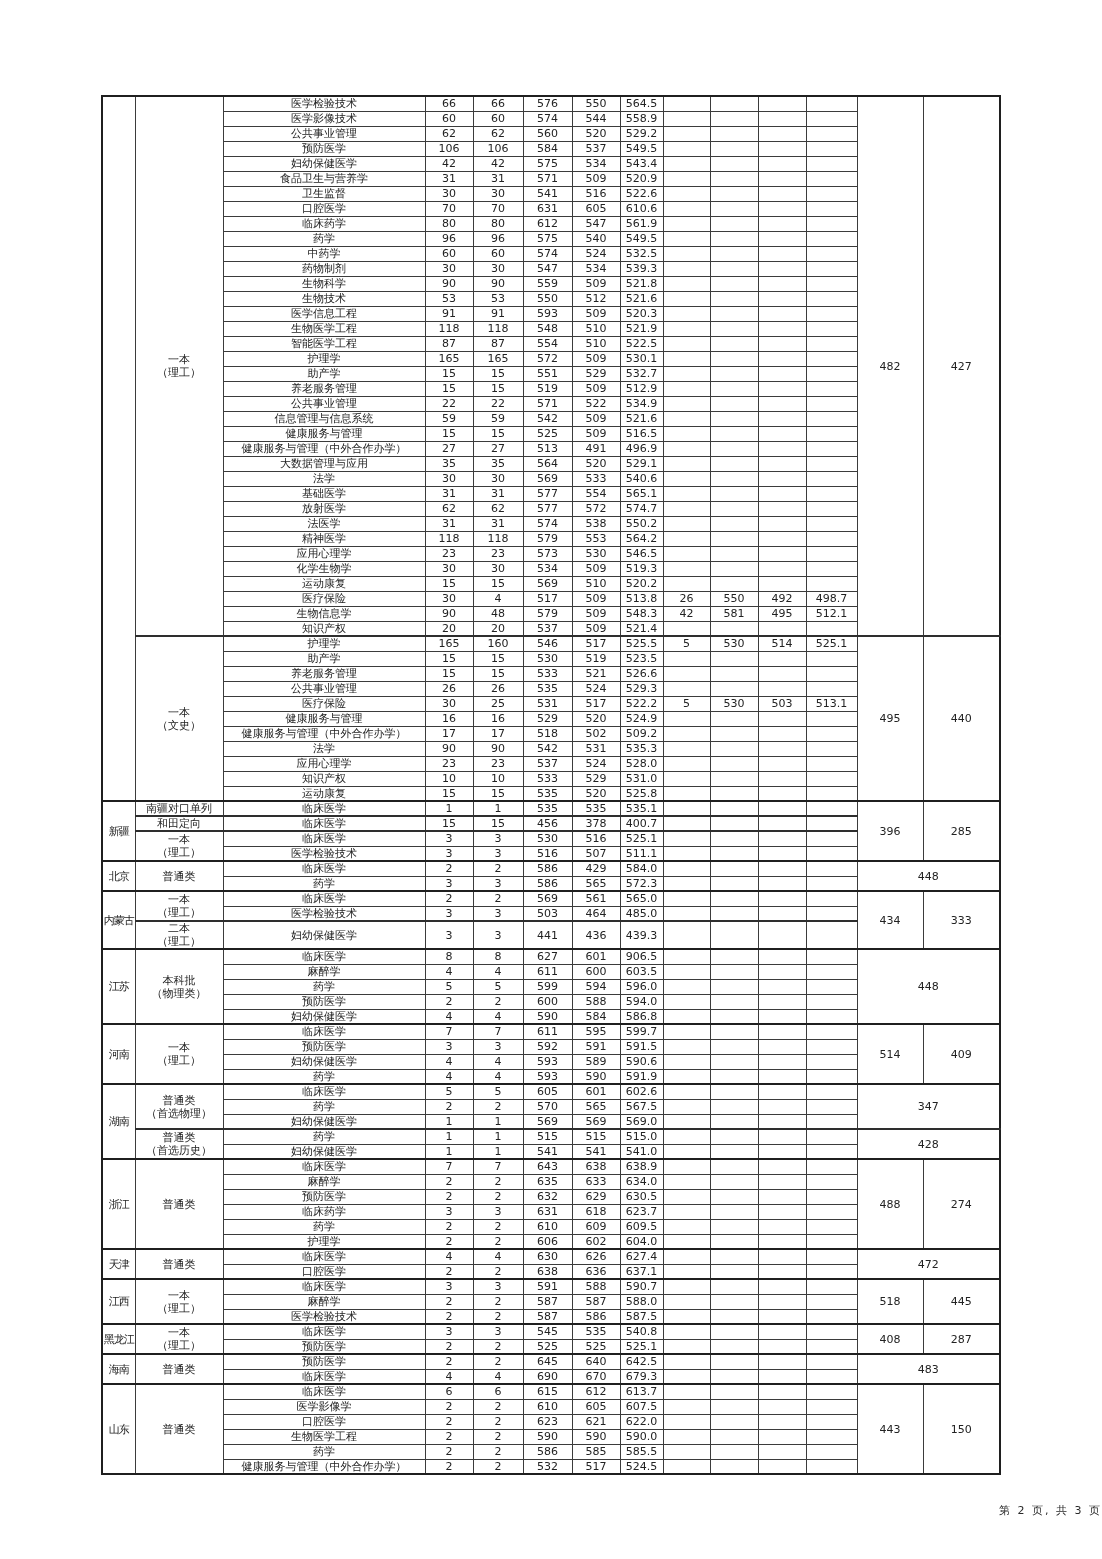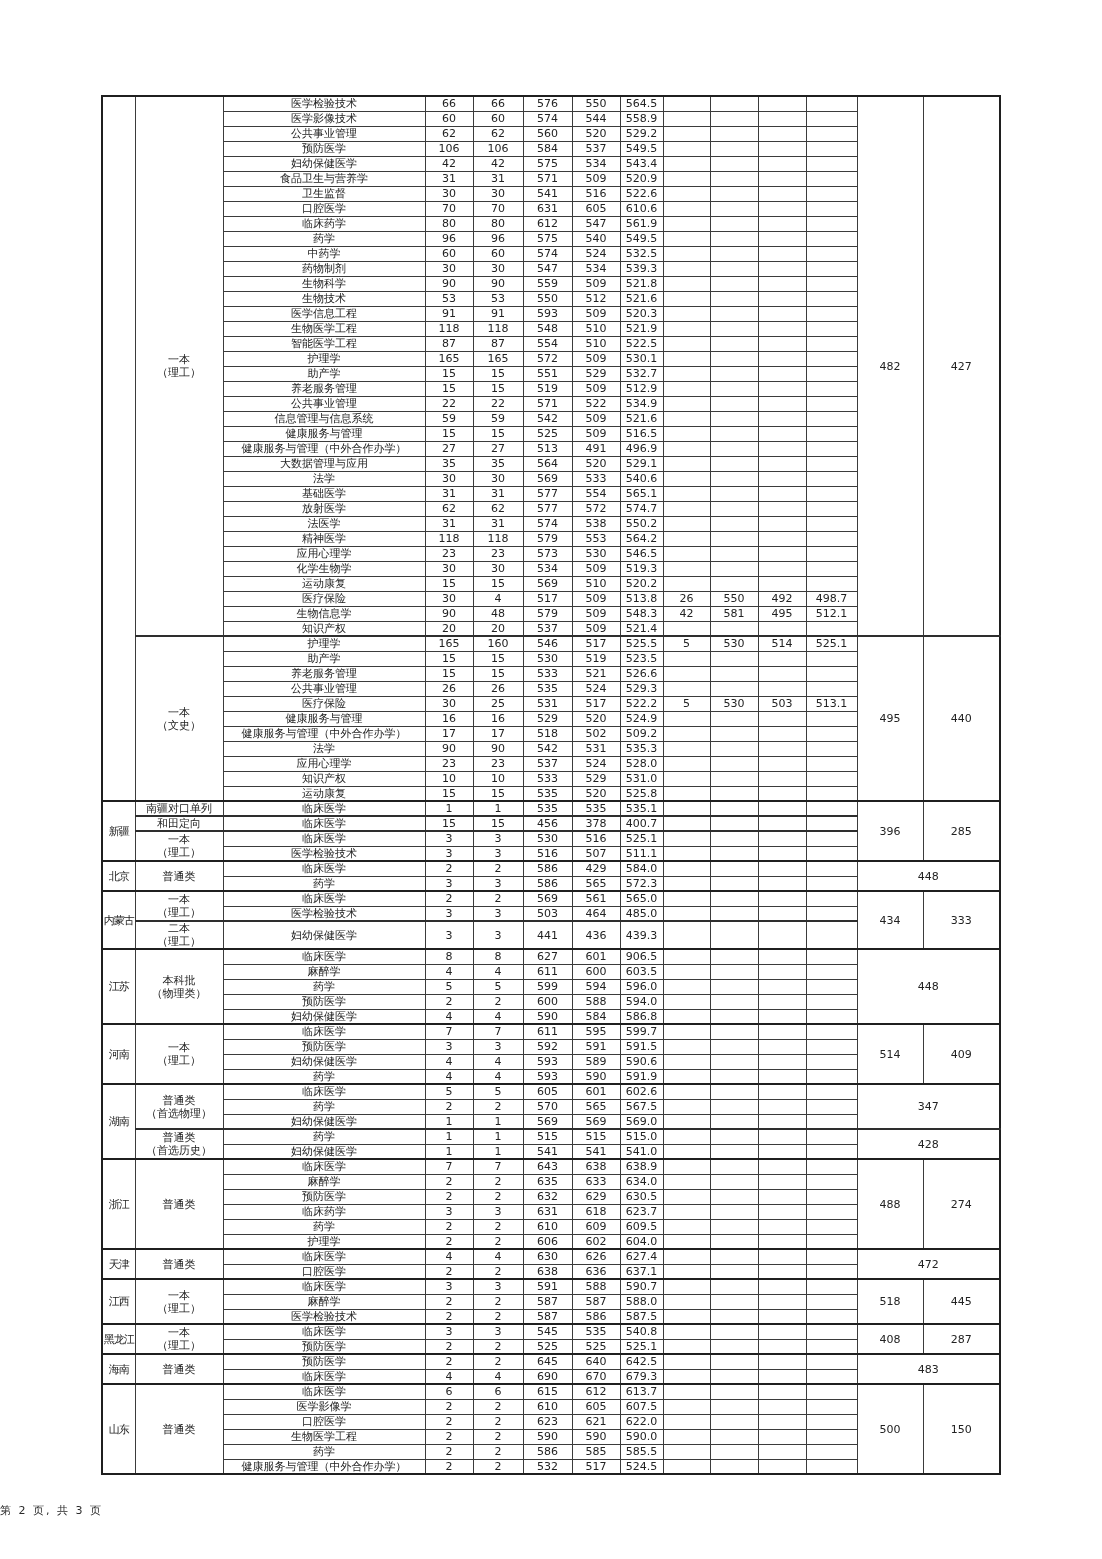--- a/index.html
+++ b/index.html
@@ -21,21 +21,21 @@
   }
   tbody tr{height:15px;}
   tr.group-start > td{border-top:2px solid #1f1f1f;}
   tr.batch-start > td{border-top:2px solid #2e2e2e;}
   td.province{white-space:nowrap;font-size:10.5px;letter-spacing:-1px;margin-left:36px;}
   td.batch{font-size:11px;}
   td.major{text-align:left;padding-left:4px;white-space:nowrap;}
   td.num{white-space:nowrap;}
   .footer{
     position:absolute;left:0;top:1503px;width:100%;
-    text-align:left;font-size:11px;letter-spacing:2px;color:#2a2a2a;
+    text-align:right;font-size:11px;letter-spacing:2px;color:#2a2a2a;
   }
 </style>
 </head>
 <body>
 
 <div class="page">
 
   <table class="score">
     <colgroup>
       <col style="width:33px">
@@ -1178,21 +1178,21 @@
           <td class="major">临床医学</td>
           <td class="num">6</td>
           <td class="num">6</td>
           <td class="num">615</td>
           <td class="num">612</td>
           <td class="num">613.7</td>
           <td class="num"></td>
           <td class="num"></td>
           <td class="num"></td>
           <td class="num"></td>
-          <td class="num" rowspan="6">500</td>
+          <td class="num" rowspan="6">443</td>
           <td class="num" rowspan="6">150</td>
         </tr>
         <tr>
           <td class="major">医学影像学</td>
           <td class="num">2</td>
           <td class="num">2</td>
           <td class="num">610</td>
           <td class="num">605</td>
           <td class="num">607.5</td>
           <td class="num"></td>

